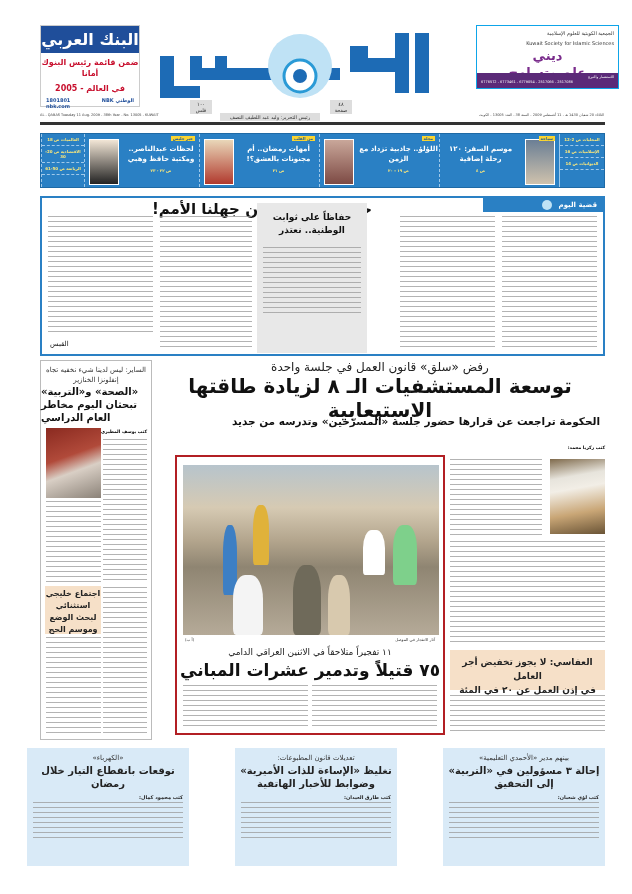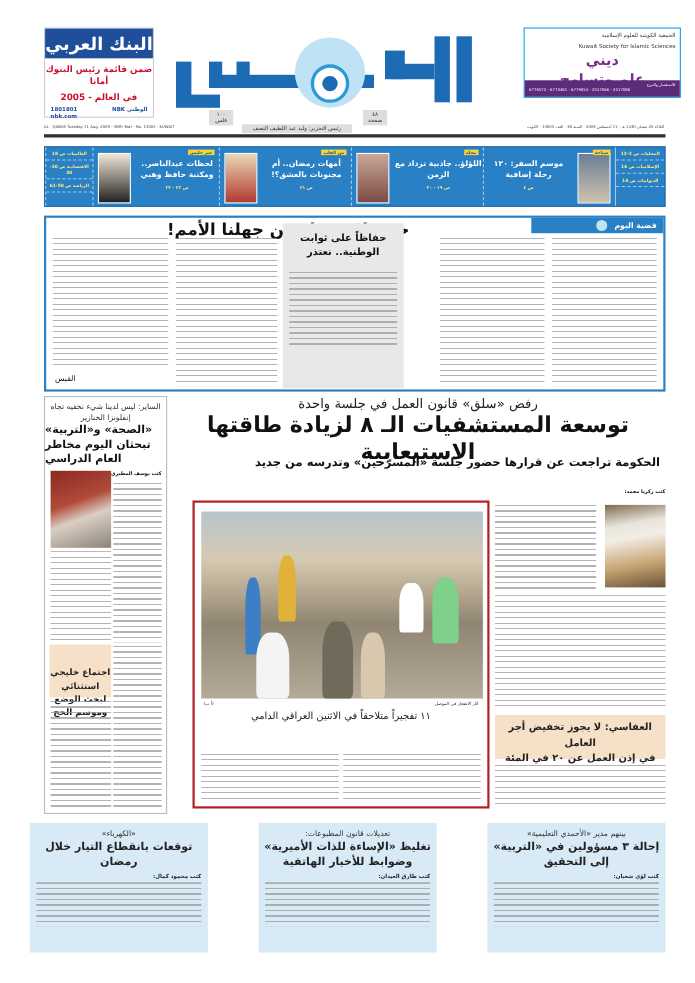--- a/index.html
+++ b/index.html
@@ -34,21 +34,21 @@
 #ed-inset{position:absolute;left:215px;top:5px;width:110px;height:150px;background:#e8e8e8}
 
 #kicker{left:160px;top:360px;width:440px;text-align:center;font-size:12px;color:#222}
 #headline{left:160px;top:374px;width:440px;text-align:center;font-size:20px;font-weight:bold;color:#111;letter-spacing:-0.5px}
 #subhead{left:160px;top:415px;width:440px;font-size:10.5px;font-weight:bold;color:#111}
 
 #side-box{left:40px;top:360px;width:112px;height:380px;border:1px solid #bbb}
 #side-kicker{text-align:center;font-size:7px;color:#333;line-height:10px;margin-top:4px}
 #side-head{text-align:left;font-size:10px;font-weight:bold;color:#111;line-height:13px}
 #side-photo{position:absolute;left:5px;top:67px;width:55px;height:70px;background:linear-gradient(160deg,#8a2a20,#b14a3a 40%,#d9cfc5 60%,#8b8278)}
-#gulf-box{position:absolute;left:4px;top:225px;width:56px;height:48px;background:#f6e0c8;font-size:8px;font-weight:bold;text-align:center;line-height:12px;padding-top:20px;color:#222}
+#gulf-box{position:absolute;left:4px;top:225px;width:56px;height:48px;background:#f6e0c8;font-size:8px;font-weight:bold;text-align:center;line-height:12px;padding-top:2px;color:#222}
 
 #photo-frame{left:175px;top:455px;width:270px;height:280px;border:2px solid #b21f24}
 #photo{position:absolute;left:6px;top:8px;width:256px;height:170px;background:linear-gradient(to bottom,#b7c4cc 0,#d6cab3 25%,#b2a48c 45%,#8f8572 60%,#b5aa98 100%)}
 .person{position:absolute;border-radius:40% 40% 10% 10%}
 #photo-caption{position:absolute;right:8px;top:180px;font-size:4px;color:#333}
 #iraq-kicker{position:absolute;left:0;right:0;top:190px;text-align:center;font-size:9px;color:#222}
 #iraq-head{position:absolute;left:0;right:0;top:203px;text-align:center;font-size:17px;font-weight:bold;color:#111}
 
 #right-col{left:450px;top:445px;width:155px;height:290px}
 #r-photo{position:absolute;right:0;top:14px;width:55px;height:75px;background:linear-gradient(170deg,#7f6a4c,#e7e4dc 25%,#f2eee6 40%,#c9a676 70%,#6a5436)}
@@ -197,20 +197,21 @@
     <div class="person" style="left:70px;top:40px;width:16px;height:60px;background:#e0b23a"></div>
     <div class="person" style="left:50px;top:110px;width:30px;height:60px;background:#f4f4f4"></div>
     <div class="person" style="left:110px;top:100px;width:28px;height:70px;background:#6f6a5a"></div>
     <div class="person" style="left:145px;top:110px;width:22px;height:60px;background:#d8c9ae"></div>
     <div class="person" style="left:180px;top:65px;width:22px;height:45px;background:#fff"></div>
     <div class="person" style="left:210px;top:60px;width:24px;height:60px;background:#7ed08b"></div>
   </div>
   <div id="photo-caption">آثار الانفجار في الموصل</div>
   <div class="abs" style="left:8px;top:180px;font-size:4px;color:#333">(أ ب)</div>
   <div id="iraq-kicker">١١ تفجيراً متلاحقاً في الاثنين العراقي الدامي</div>
+  <div id="iraq-head">٧٥ قتيلاً وتدمير عشرات المباني</div>
   <div class="abs fill" style="right:6px;top:228px;width:125px;height:45px"></div>
   <div class="abs fill" style="left:6px;top:228px;width:125px;height:45px"></div>
 </div>
 
 <div id="right-col" class="abs">
   <div class="abs" style="right:0;top:0;font-size:4.5px;font-weight:bold">كتب زكريا محمد:</div>
   <div id="r-photo"></div>
   <div class="abs fill" style="left:0;top:14px;width:92px;height:78px"></div>
   <div class="abs fill" style="left:0;top:96px;width:155px;height:105px"></div>
   <div id="abbasi">

